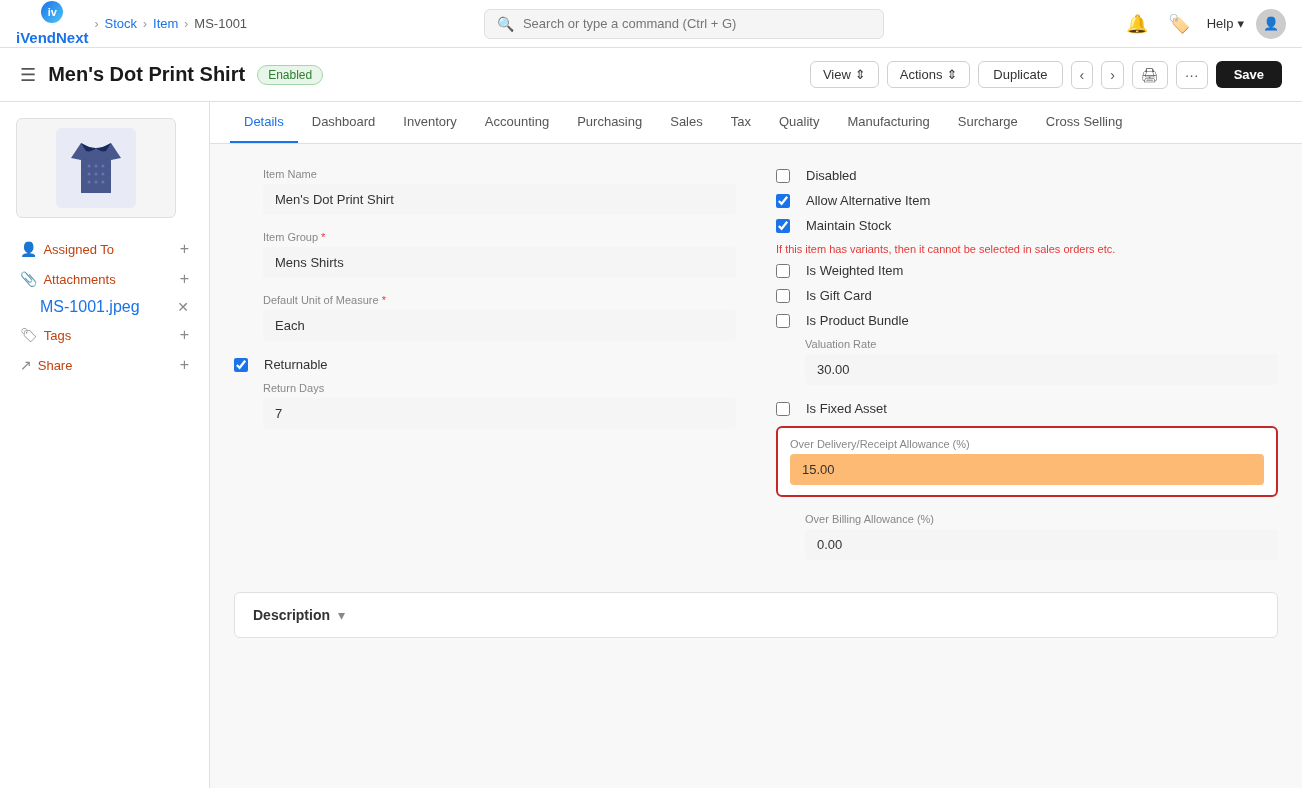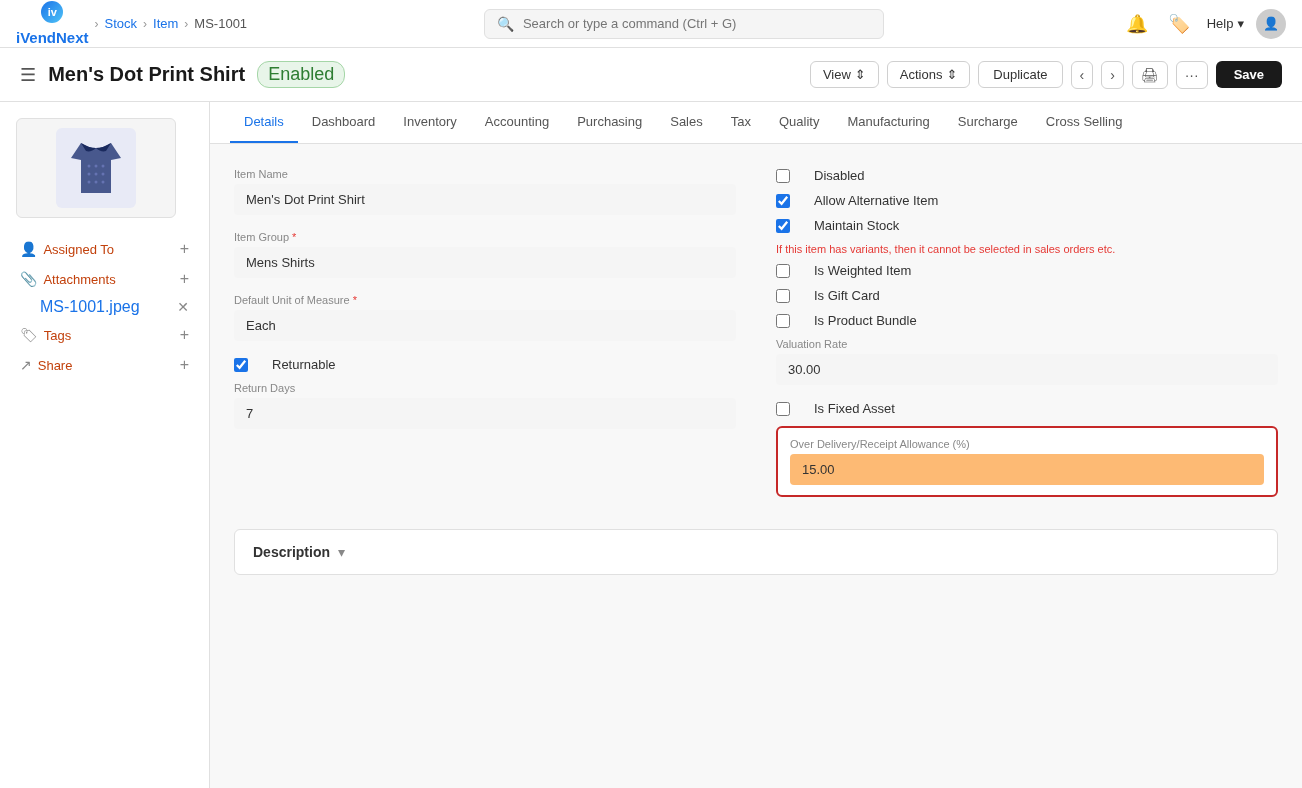--- a/index.html
+++ b/index.html
@@ -36,21 +36,21 @@
     .page-header {
       display: flex; align-items: center; justify-content: space-between;
       background: #fff; border-bottom: 1px solid #e0e0e0; padding: 10px 20px;
       height: 54px;
     }
     .page-header-left { display: flex; align-items: center; gap: 12px; }
     .hamburger-btn { background: none; border: none; cursor: pointer; font-size: 18px; color: #555; }
     .page-title { font-size: 20px; font-weight: 700; color: #1a1a1a; }
     .status-badge {
       background: #e8f5e9; color: #2e7d32; border: 1px solid #a5d6a7;
-      padding: 2px 10px; border-radius: 12px; font-size: 18px; font-weight: 500;
+      padding: 2px 10px; border-radius: 12px; font-size: 12px; font-weight: 500;
     }
 
     .page-header-right { display: flex; align-items: center; gap: 8px; }
     .btn-view, .btn-actions {
       display: flex; align-items: center; gap: 4px;
       background: #fff; border: 1px solid #d0d0d0; border-radius: 6px;
       padding: 5px 12px; cursor: pointer; font-size: 13px; color: #333;
     }
     .btn-duplicate {
       background: #fff; border: 1px solid #d0d0d0; border-radius: 6px;
@@ -98,32 +98,32 @@
       padding: 12px 14px; cursor: pointer; font-size: 13px; color: #555;
       border-bottom: 2px solid transparent; white-space: nowrap;
     }
     .tab.active { color: #1a73e8; border-bottom-color: #1a73e8; font-weight: 500; }
 
     
     .form-area { padding: 24px 24px 16px; }
     .form-grid { display: grid; grid-template-columns: 1fr 1fr; gap: 0 40px; }
     .form-col { }
 
-    .field-group { margin-bottom: 16px; }
+    .field-group { margin-bottom: 16px; margin-left: 29px; }
     .field-label {
       font-size: 11px; color: #888; margin-bottom: 4px; font-weight: 400;
     }
     .field-label .required { color: #e53935; }
     .field-input {
       background: #f5f5f5; border: none; border-radius: 4px;
       padding: 8px 12px; font-size: 13px; color: #333; width: 100%;
       outline: none;
     }
 
-    .checkbox-row { display: flex; align-items: center; gap: 24px; margin-bottom: 10px; }
+    .checkbox-row { display: flex; align-items: center; gap: 16px; margin-bottom: 10px; }
     .checkbox-row input[type="checkbox"] { width: 14px; height: 14px; cursor: pointer; accent-color: #1a73e8; }
     .checkbox-label { font-size: 13px; color: #333; }
 
     .hint-text { font-size: 11px; color: #e53935; margin-top: 2px; margin-bottom: 8px; }
 
     
     .description-section {
       margin: 0 24px 16px; background: #fff; border: 1px solid #e0e0e0;
       border-radius: 6px; padding: 14px 18px;
     }
@@ -350,20 +350,24 @@
           <div class="checkbox-row">
             <input type="checkbox" id="chk-is-fixed-asset" style="">
             <label for="chk-is-fixed-asset" class="checkbox-label">Is Fixed Asset</label>
           </div>
 
           <div style="border: 2px solid #c62828; border-radius: 6px; padding: 10px 12px; background:#fff; margin-bottom: 16px;">
             <div class="field-label">Over Delivery/Receipt Allowance (%)</div>
             <input class="field-input" type="text" style="background: #fdba74;" value="15.00">
           </div>
 
+          <div class="field-group">
+            <div class="field-label">Over Billing Allowance (%)</div>
+            <input class="field-input" type="text" value="0.00" style="">
+          </div>
 
         </div>
       </div>
     </div>
 
     <div class="description-section">
       <div class="description-header">
         <span class="description-title">Description</span>
         <span class="chevron-icon">▾</span>
       </div>

